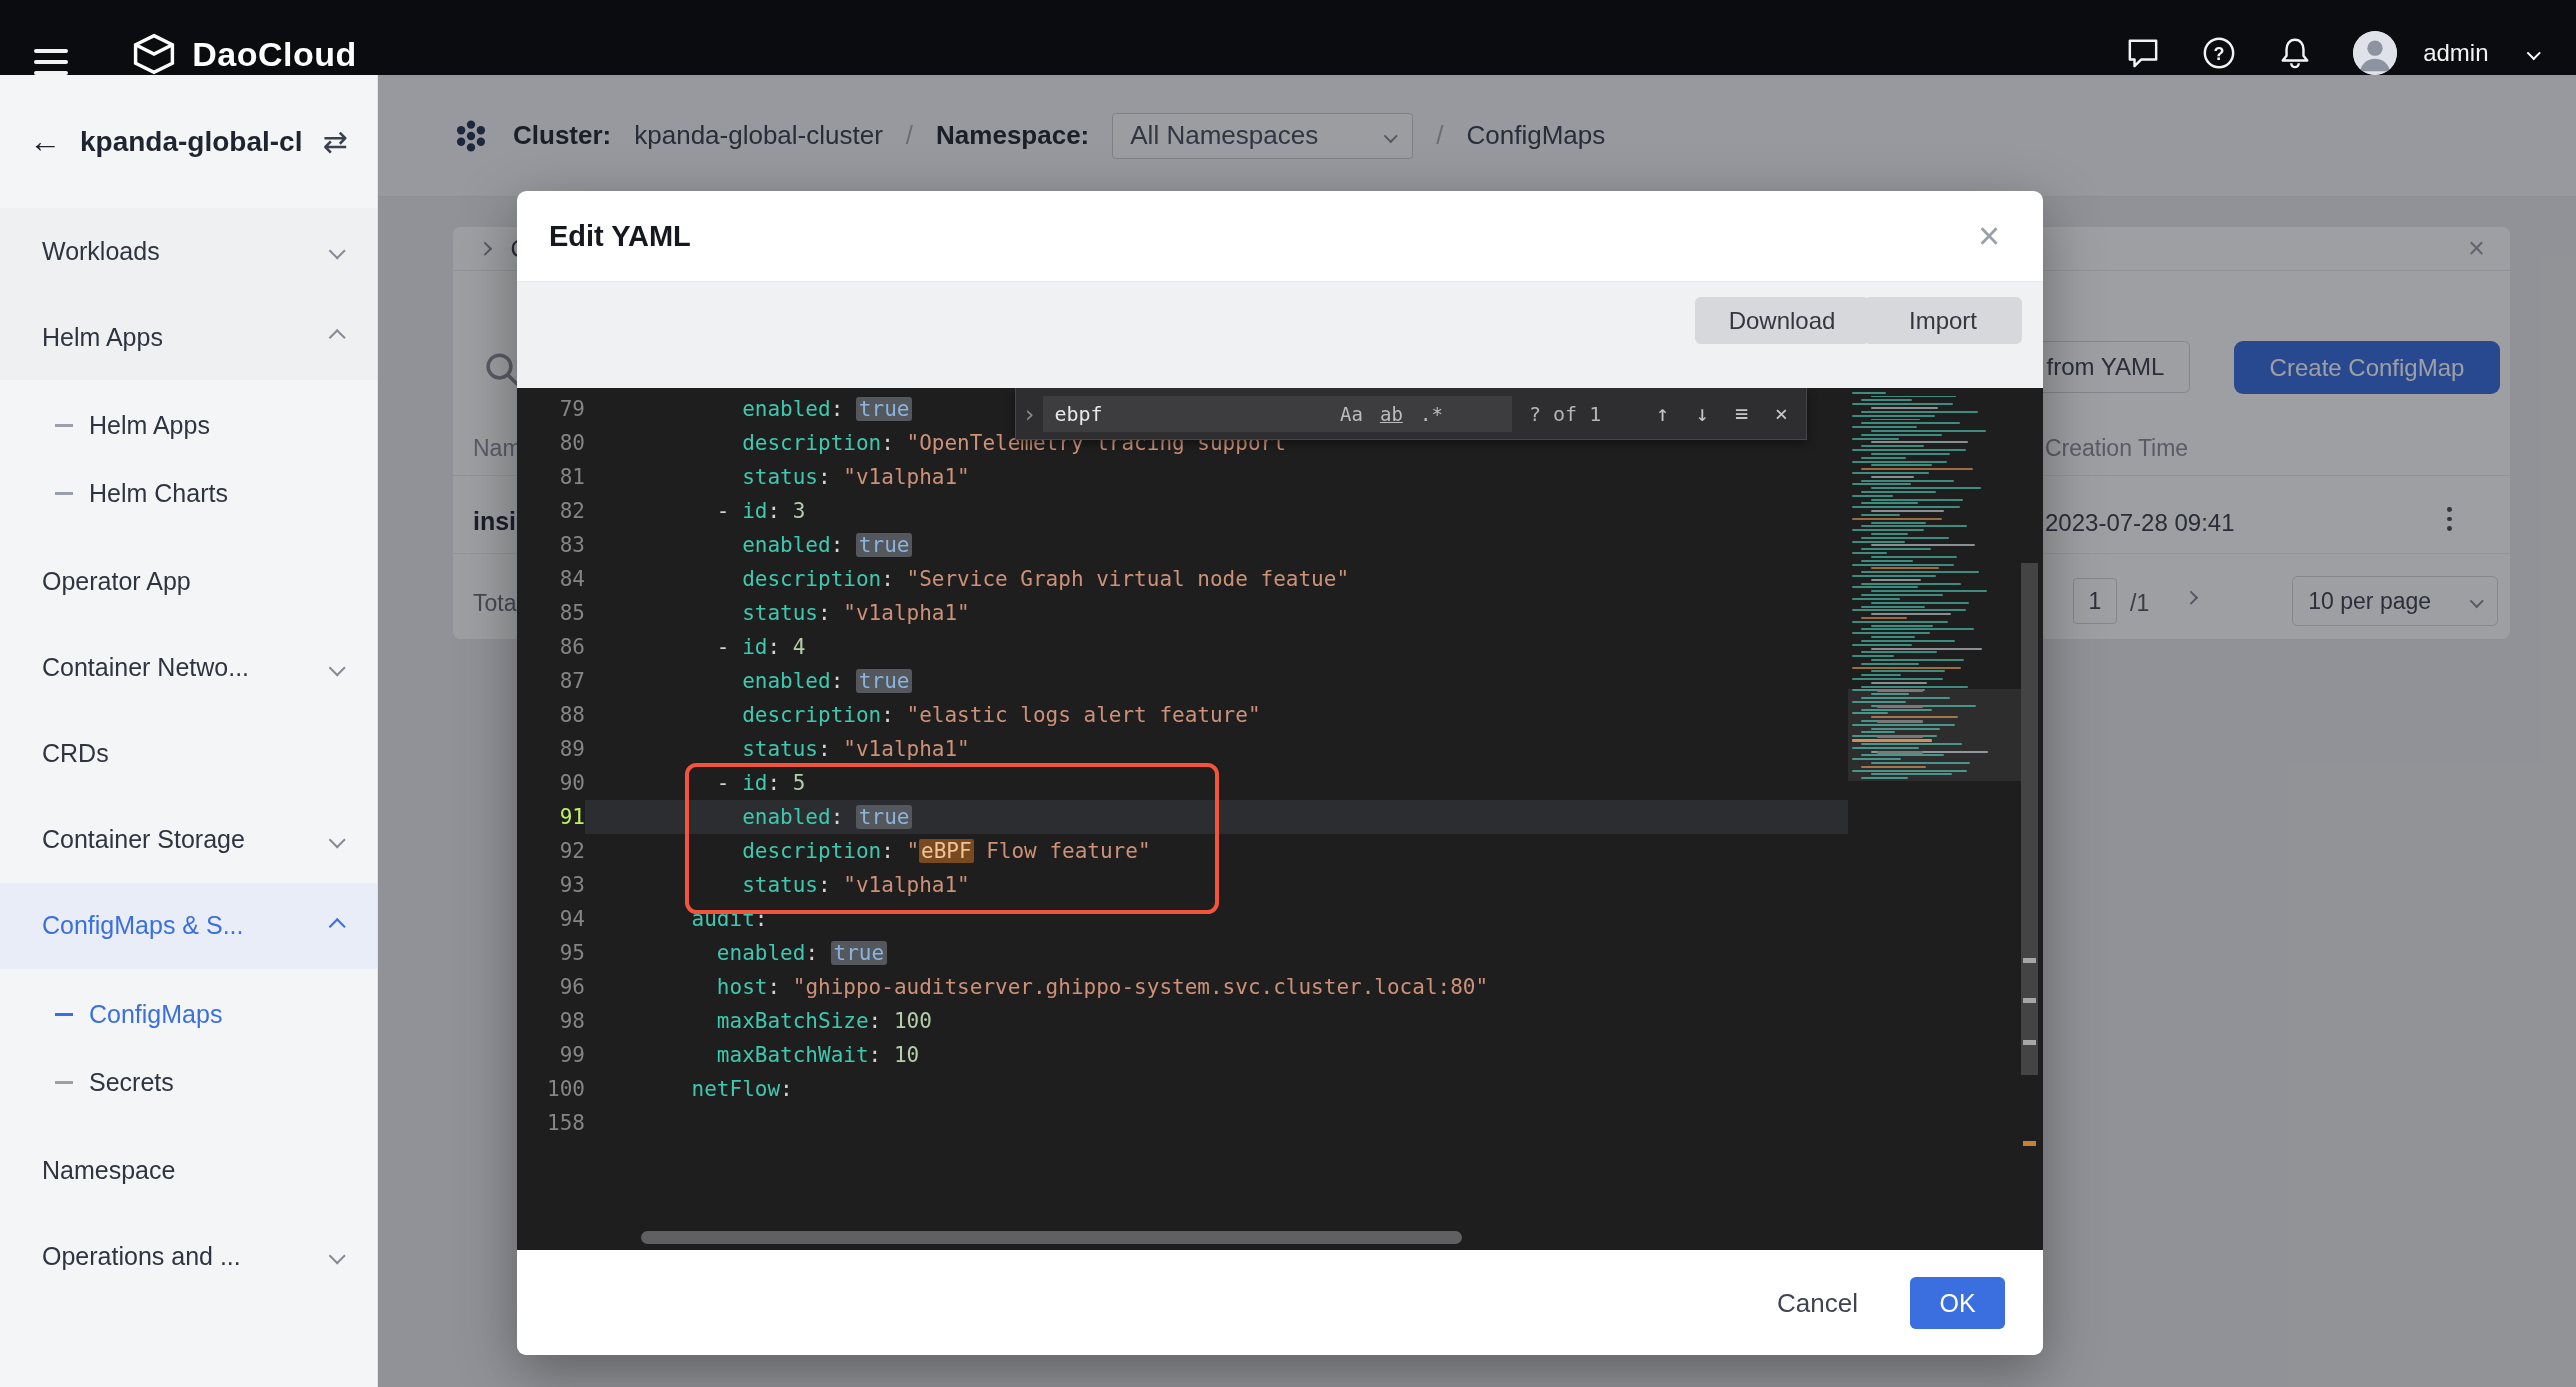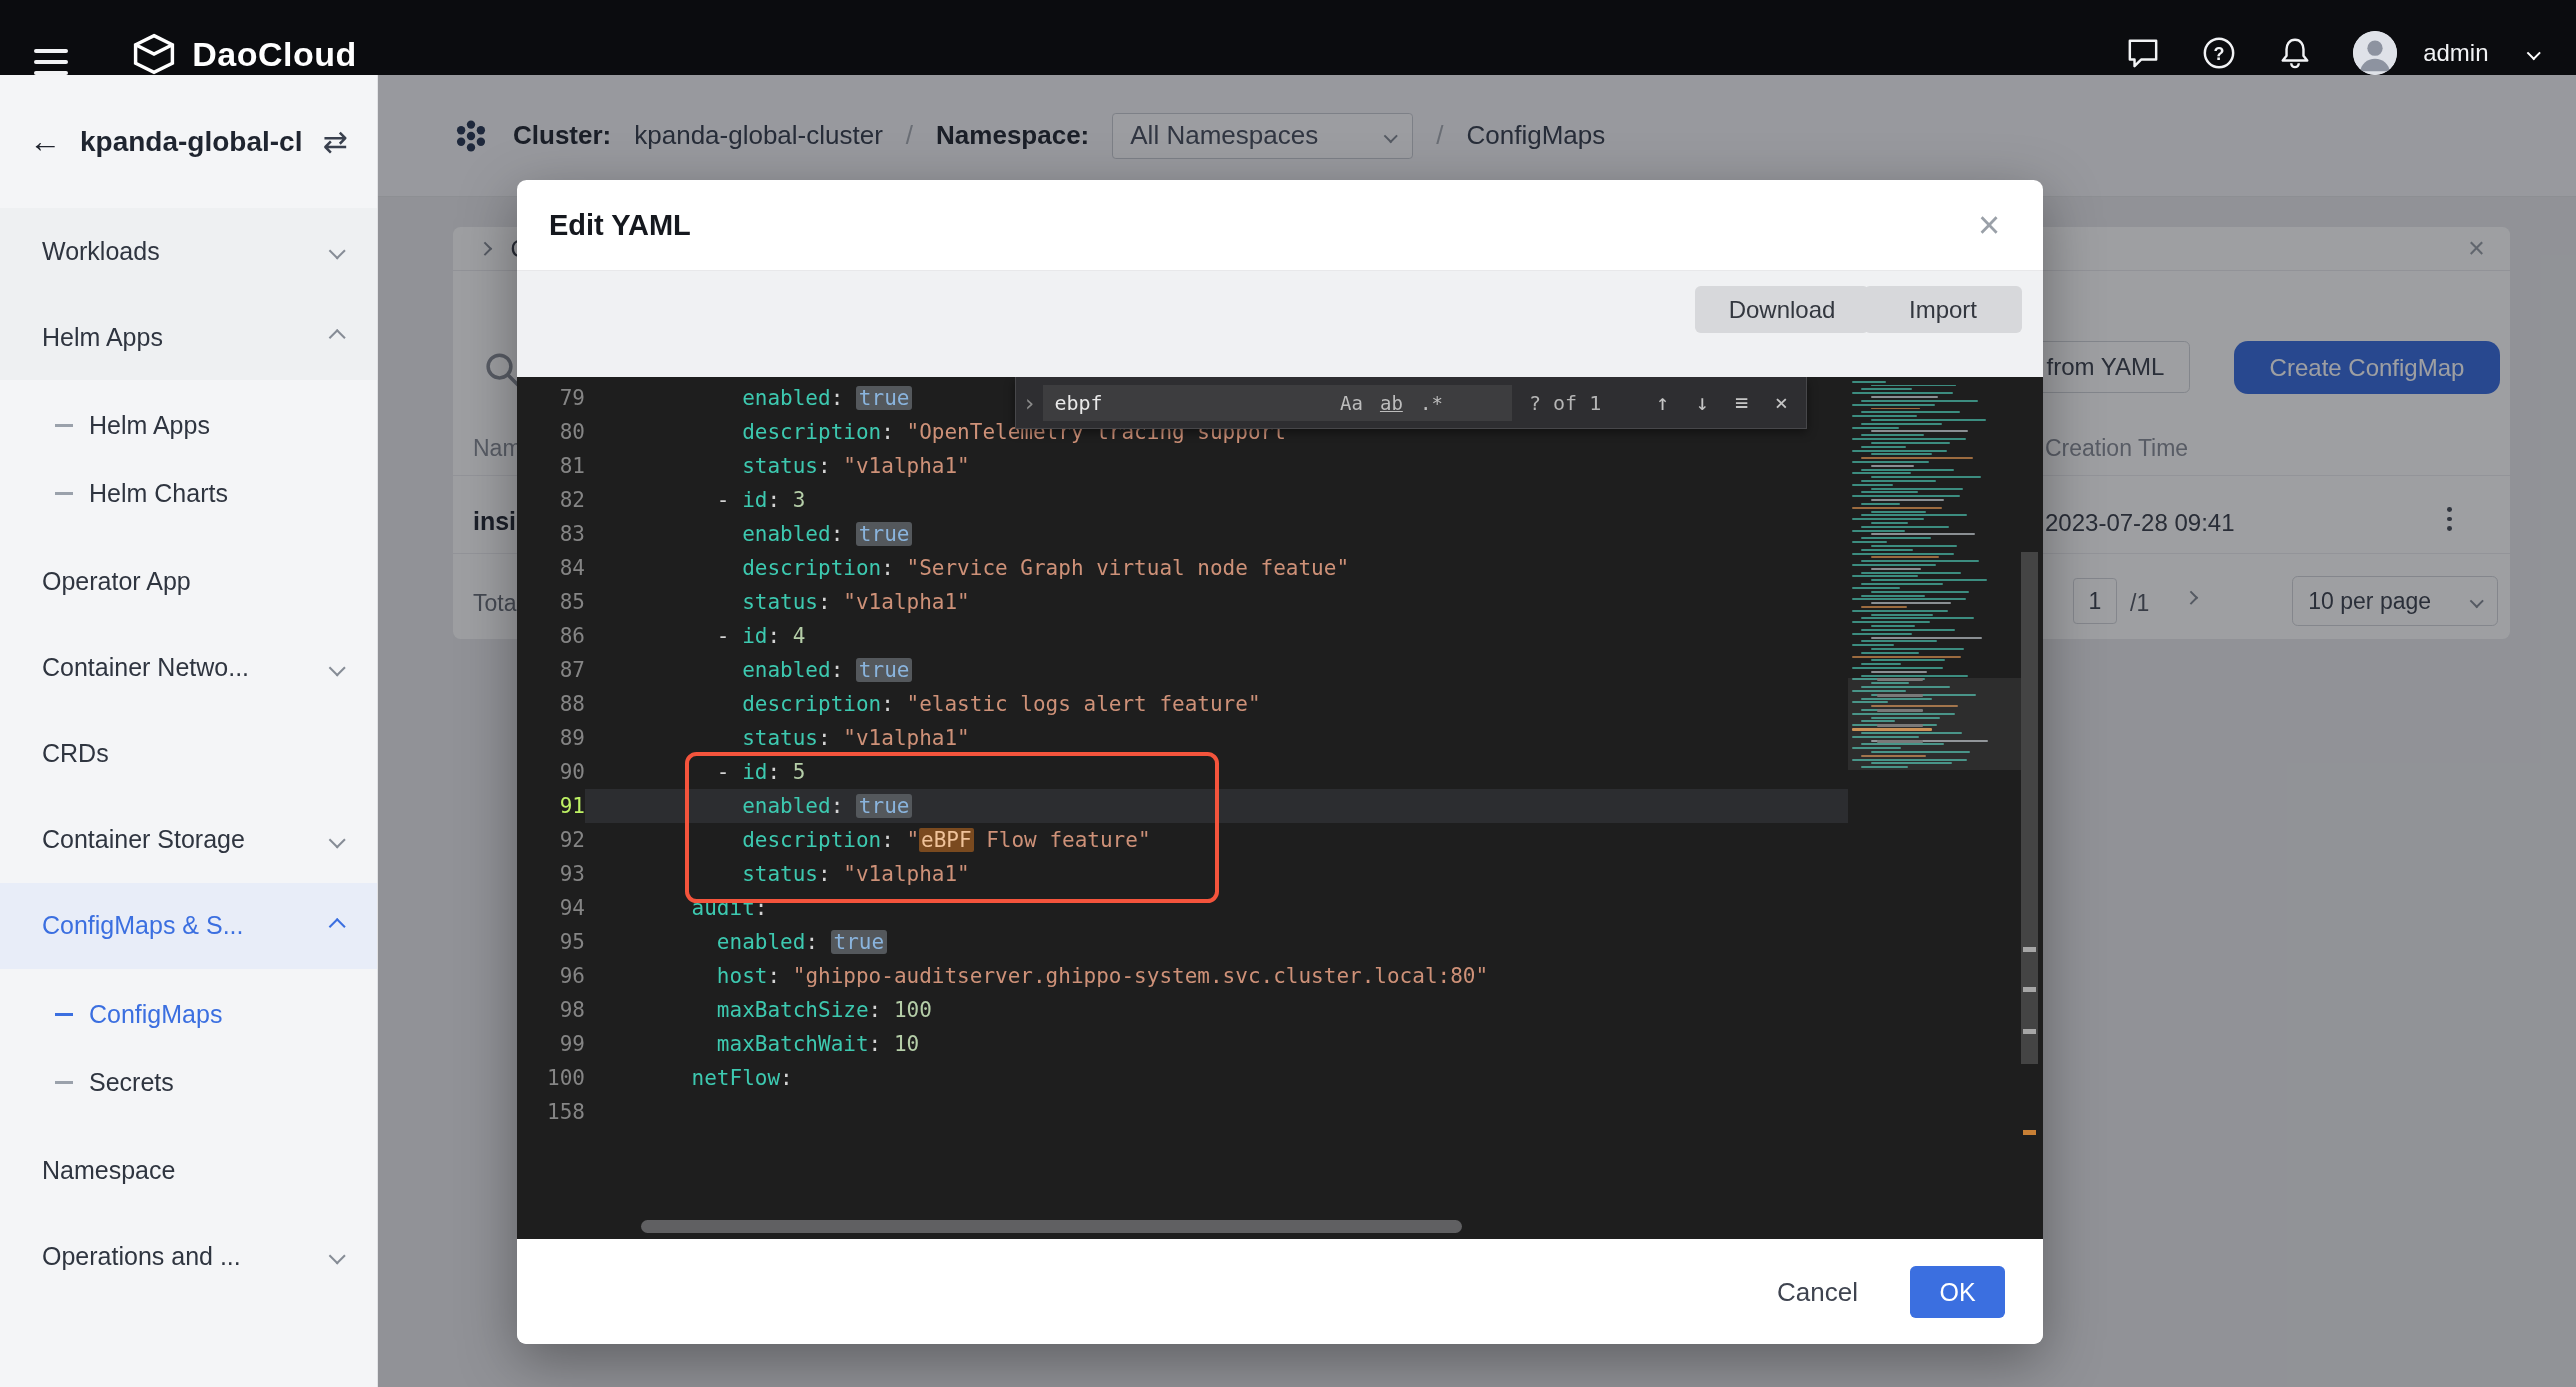--- a/index.html
+++ b/index.html
@@ -59,32 +59,32 @@
   .card { position:absolute; left:75px; top:152px; width:2057px; height:412px; background:#fff; border-radius:7.6px; }
   .banner { position:absolute; left:0; top:0; right:0; height:44px; border-bottom:1px solid #ececef;
             display:flex; align-items:center; padding:0 25px; font-size:24px; color:#3a3f4a; }
   .banner .chev { margin-right:21px; }
   .banner-close { margin-left:auto; font-size:29px; color:#9aa0a8; cursor:pointer; }
   .abs { position:absolute; }
   .hr { position:absolute; left:0; right:0; height:1px; background:#ededf0; }
   .th { font-size:23px; color:#8a8f99; }
   .btn-cfy { left:1548px; top:114px; width:189px; height:52px; border:1px solid #d3d5da; border-radius:5.7px;
              background:#fff; color:#3f4551; font-size:24px; display:flex; align-items:center; justify-content:center; cursor:pointer; }
-  .btn-ccm { left:1781px; top:114px; width:266px; height:53px; background:#3b6fe0; border-radius:14px;
+  .btn-ccm { left:1781px; top:114px; width:266px; height:53px; background:#3b6fe0; border-radius:9px;
              color:#fff; font-size:24px; display:flex; align-items:center; justify-content:center; cursor:pointer; }
   .dots3 { display:flex; flex-direction:column; gap:4.8px; cursor:pointer; }
   .dots3 i { width:4.8px; height:4.8px; border-radius:50%; background:#4a505b; }
   .pg-box { left:1620px; top:351px; width:44px; height:46px; border:1px solid #d4d6db; border-radius:3.8px;
             display:flex; align-items:center; justify-content:center; font-size:23px; color:#3f4551; }
   .pp-box { left:1839px; top:349px; width:206px; height:50px; border:1px solid #d4d6db; border-radius:5.7px;
             display:flex; align-items:center; justify-content:space-between; padding:0 15.3px; font-size:23px; color:#3f4551; cursor:pointer; }
   .overlay { position:absolute; inset:0; background:rgba(13,16,23,.40); z-index:20; }
 
   
-  .modal { position:absolute; left:517px; top:180px; width:1526px; height:1164px; background:#fff;
+  .modal { position:absolute; left:517px; top:191px; width:1526px; height:1164px; background:#fff;
            border-radius:9.5px; overflow:hidden; box-shadow:0 17px 57px rgba(0,0,0,.35); z-index:50; }
   .m-head { height:91px; display:flex; align-items:center; padding:0 32px; border-bottom:1px solid #e8e8ea; }
   .m-title { font-size:29px; font-weight:bold; color:#15181e; }
   .m-close { margin-left:auto; font-size:38px; color:#9aa0a8; width:44px; text-align:center; cursor:pointer; }
   .m-toolbar { height:107px; background:#f0f1f3; position:relative; }
   .btn-gray { position:absolute; top:15.3px; height:47px; background:#d7d8db; border-radius:5.7px; color:#33373f;
               font-size:24px; display:flex; align-items:center; justify-content:center; cursor:pointer; }
   .btn-download { left:1151px; width:174px;margin-left:27px; }
   .btn-import { left:1347px; width:158px; }
 

